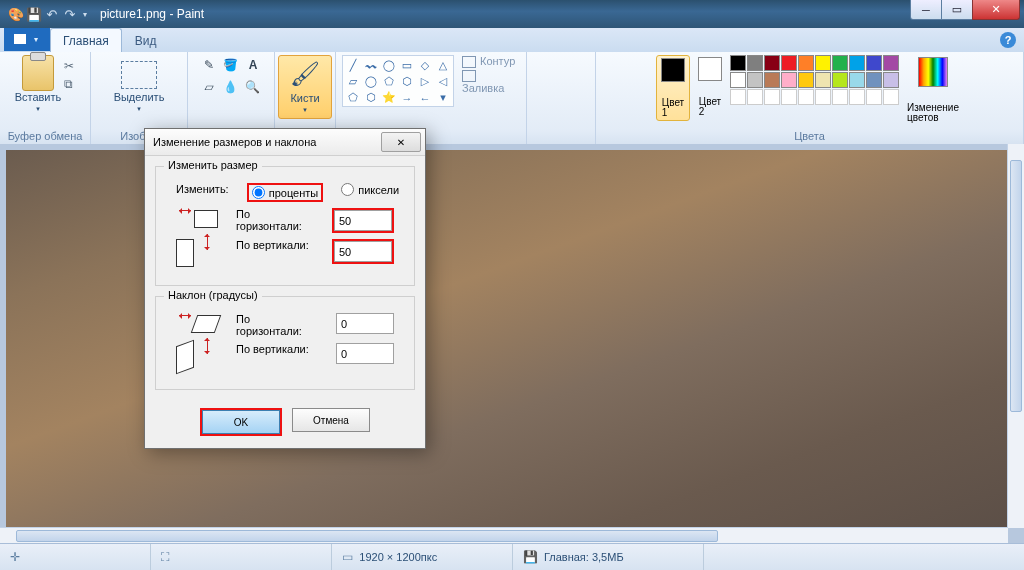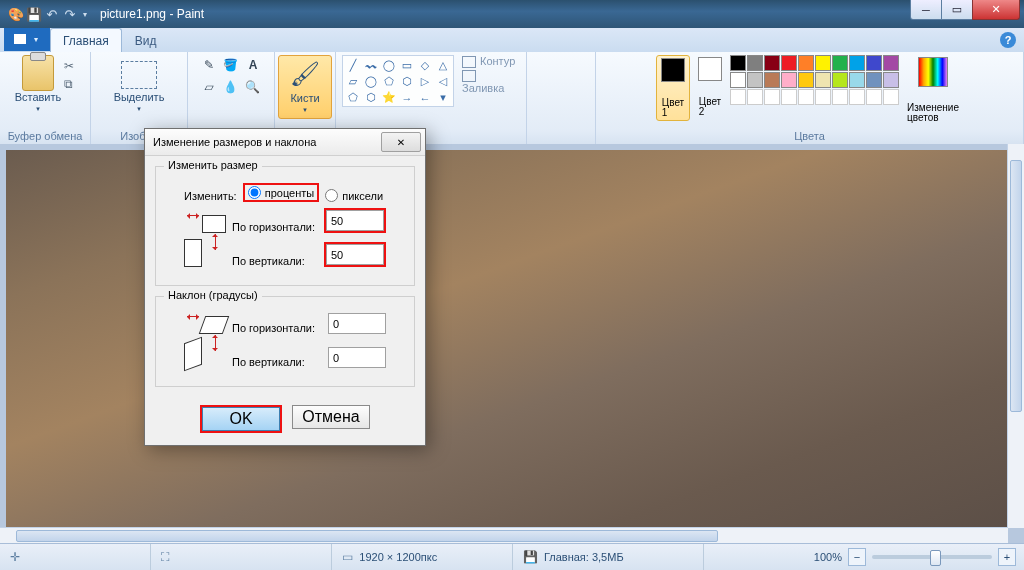--- a/index.html
+++ b/index.html
@@ -58,30 +58,30 @@
 .zoom{margin-left:auto;display:flex;align-items:center;gap:6px;padding:0 8px}
 .zoom .slider{width:120px;height:4px;background:#bcd;position:relative;border-radius:2px}
 .zoom .slider .knob{position:absolute;top:-5px;left:58px;width:9px;height:14px;background:linear-gradient(#fff,#dce6f3);border:1px solid #7a98bc;border-radius:2px}
 .zoom .zbtn{width:16px;height:16px;border:1px solid #9db9d9;background:#eef4fb;display:flex;align-items:center;justify-content:center;font-size:11px;color:#2b4f76}
 
 .dialog{position:absolute;left:144px;top:128px;width:280px;background:#f0f0f0;border:1px solid #707070;box-shadow:4px 4px 18px rgba(0,0,0,.35);font-size:11px;color:#000}
 .dlg-title{height:26px;background:linear-gradient(#fdfdfd,#ebebeb);border-bottom:1px solid #d0d0d0;display:flex;align-items:center;padding:0 8px;position:relative}
 .dlg-close{position:absolute;right:4px;top:3px;width:38px;height:18px;background:linear-gradient(#f3f3f3,#ddd);border:1px solid #a0a0a0;border-radius:2px;display:flex;align-items:center;justify-content:center;font-size:10px}
 .fieldset{border:1px solid #cfcfcf;margin:10px;padding:10px 20px 12px;position:relative}
 .fieldset .legend{position:absolute;top:-8px;left:8px;background:#f0f0f0;padding:0 4px;font-size:11px}
-.row{display:flex;align-items:flex-end;gap:6px;margin:6px 8px}
+.row{display:flex;align-items:flex-start;gap:18px;margin:6px 0}
 .radio{display:flex;align-items:center;gap:4px}
 .radio input{margin:0}
 .hlbox{border:2px solid #e11;padding:1px 3px;display:inline-flex;align-items:center;gap:4px}
 .iconcell{width:42px;display:flex;justify-content:center}
 .lblcell{width:90px;line-height:12px}
 .txt{width:48px;height:19px;border:1px solid #a0a0a0;background:#fff;padding:0 4px;font-size:11px;font-family:inherit}
 .chkrow{display:flex;align-items:center;gap:6px;margin-top:8px}
 .dlg-btns{display:flex;justify-content:center;gap:10px;padding:8px 0 12px}
-.dbtn{width:76px;height:22px;border:1px solid #8a8a8a;background:linear-gradient(#fdfdfd,#e6e6e6);font-size:16px;display:flex;align-items:center;justify-content:center}
+.dbtn{width:76px;height:22px;border:1px solid #8a8a8a;background:linear-gradient(#fdfdfd,#e6e6e6);font-size:10px;display:flex;align-items:center;justify-content:center}
 .dbtn.primary{background:linear-gradient(#d7ecfb,#a5d3f4);border-color:#3c7fb1}
 .hl-red{border:2px solid #e11;padding:0}
 .hl-input-wrap{border:2px solid #e11;display:inline-block;padding:0}
 .clip-icon{width:30px;height:34px;background:linear-gradient(#f7e2a8,#e9c46a);border:1px solid #c49a3a;border-radius:3px;position:relative}
 .clip-icon::before{content:"";position:absolute;top:-4px;left:7px;width:14px;height:7px;border:1px solid #888;border-radius:2px;background:#ddd}
 .thick-lines{display:flex;flex-direction:column;gap:3px;width:28px}
 .thick-lines span{height:1px;background:#2b4f76}
 .thick-lines span:nth-child(2){height:2px}
 .thick-lines span:nth-child(3){height:3px}
 .thick-lines span:nth-child(4){height:4px}
@@ -282,28 +282,20 @@
       <span class="sicon">⛶</span>
     </div>
   <div class="cell" style="width:160px">
       <span class="sicon">▭</span>
       <span>1920 × 1200пкс</span>
     </div>
   <div class="cell" style="width:170px">
       <span class="sicon">💾</span>
       <span>Главная: 3,5МБ</span>
     </div>
-  <div class="zoom">
-    <span>100%</span>
-    <div class="zbtn">−</div>
-    <div class="slider">
-        <div class="knob"></div>
-      </div>
-    <div class="zbtn">+</div>
-  </div>
 </div>
 
 <div class="dialog">
   <div class="dlg-title">
     <span>Изменение размеров и наклона</span>
     <div class="dlg-close">✕</div>
   </div>
 
   <div class="fieldset">
     <span class="legend">Изменить размер</span>

